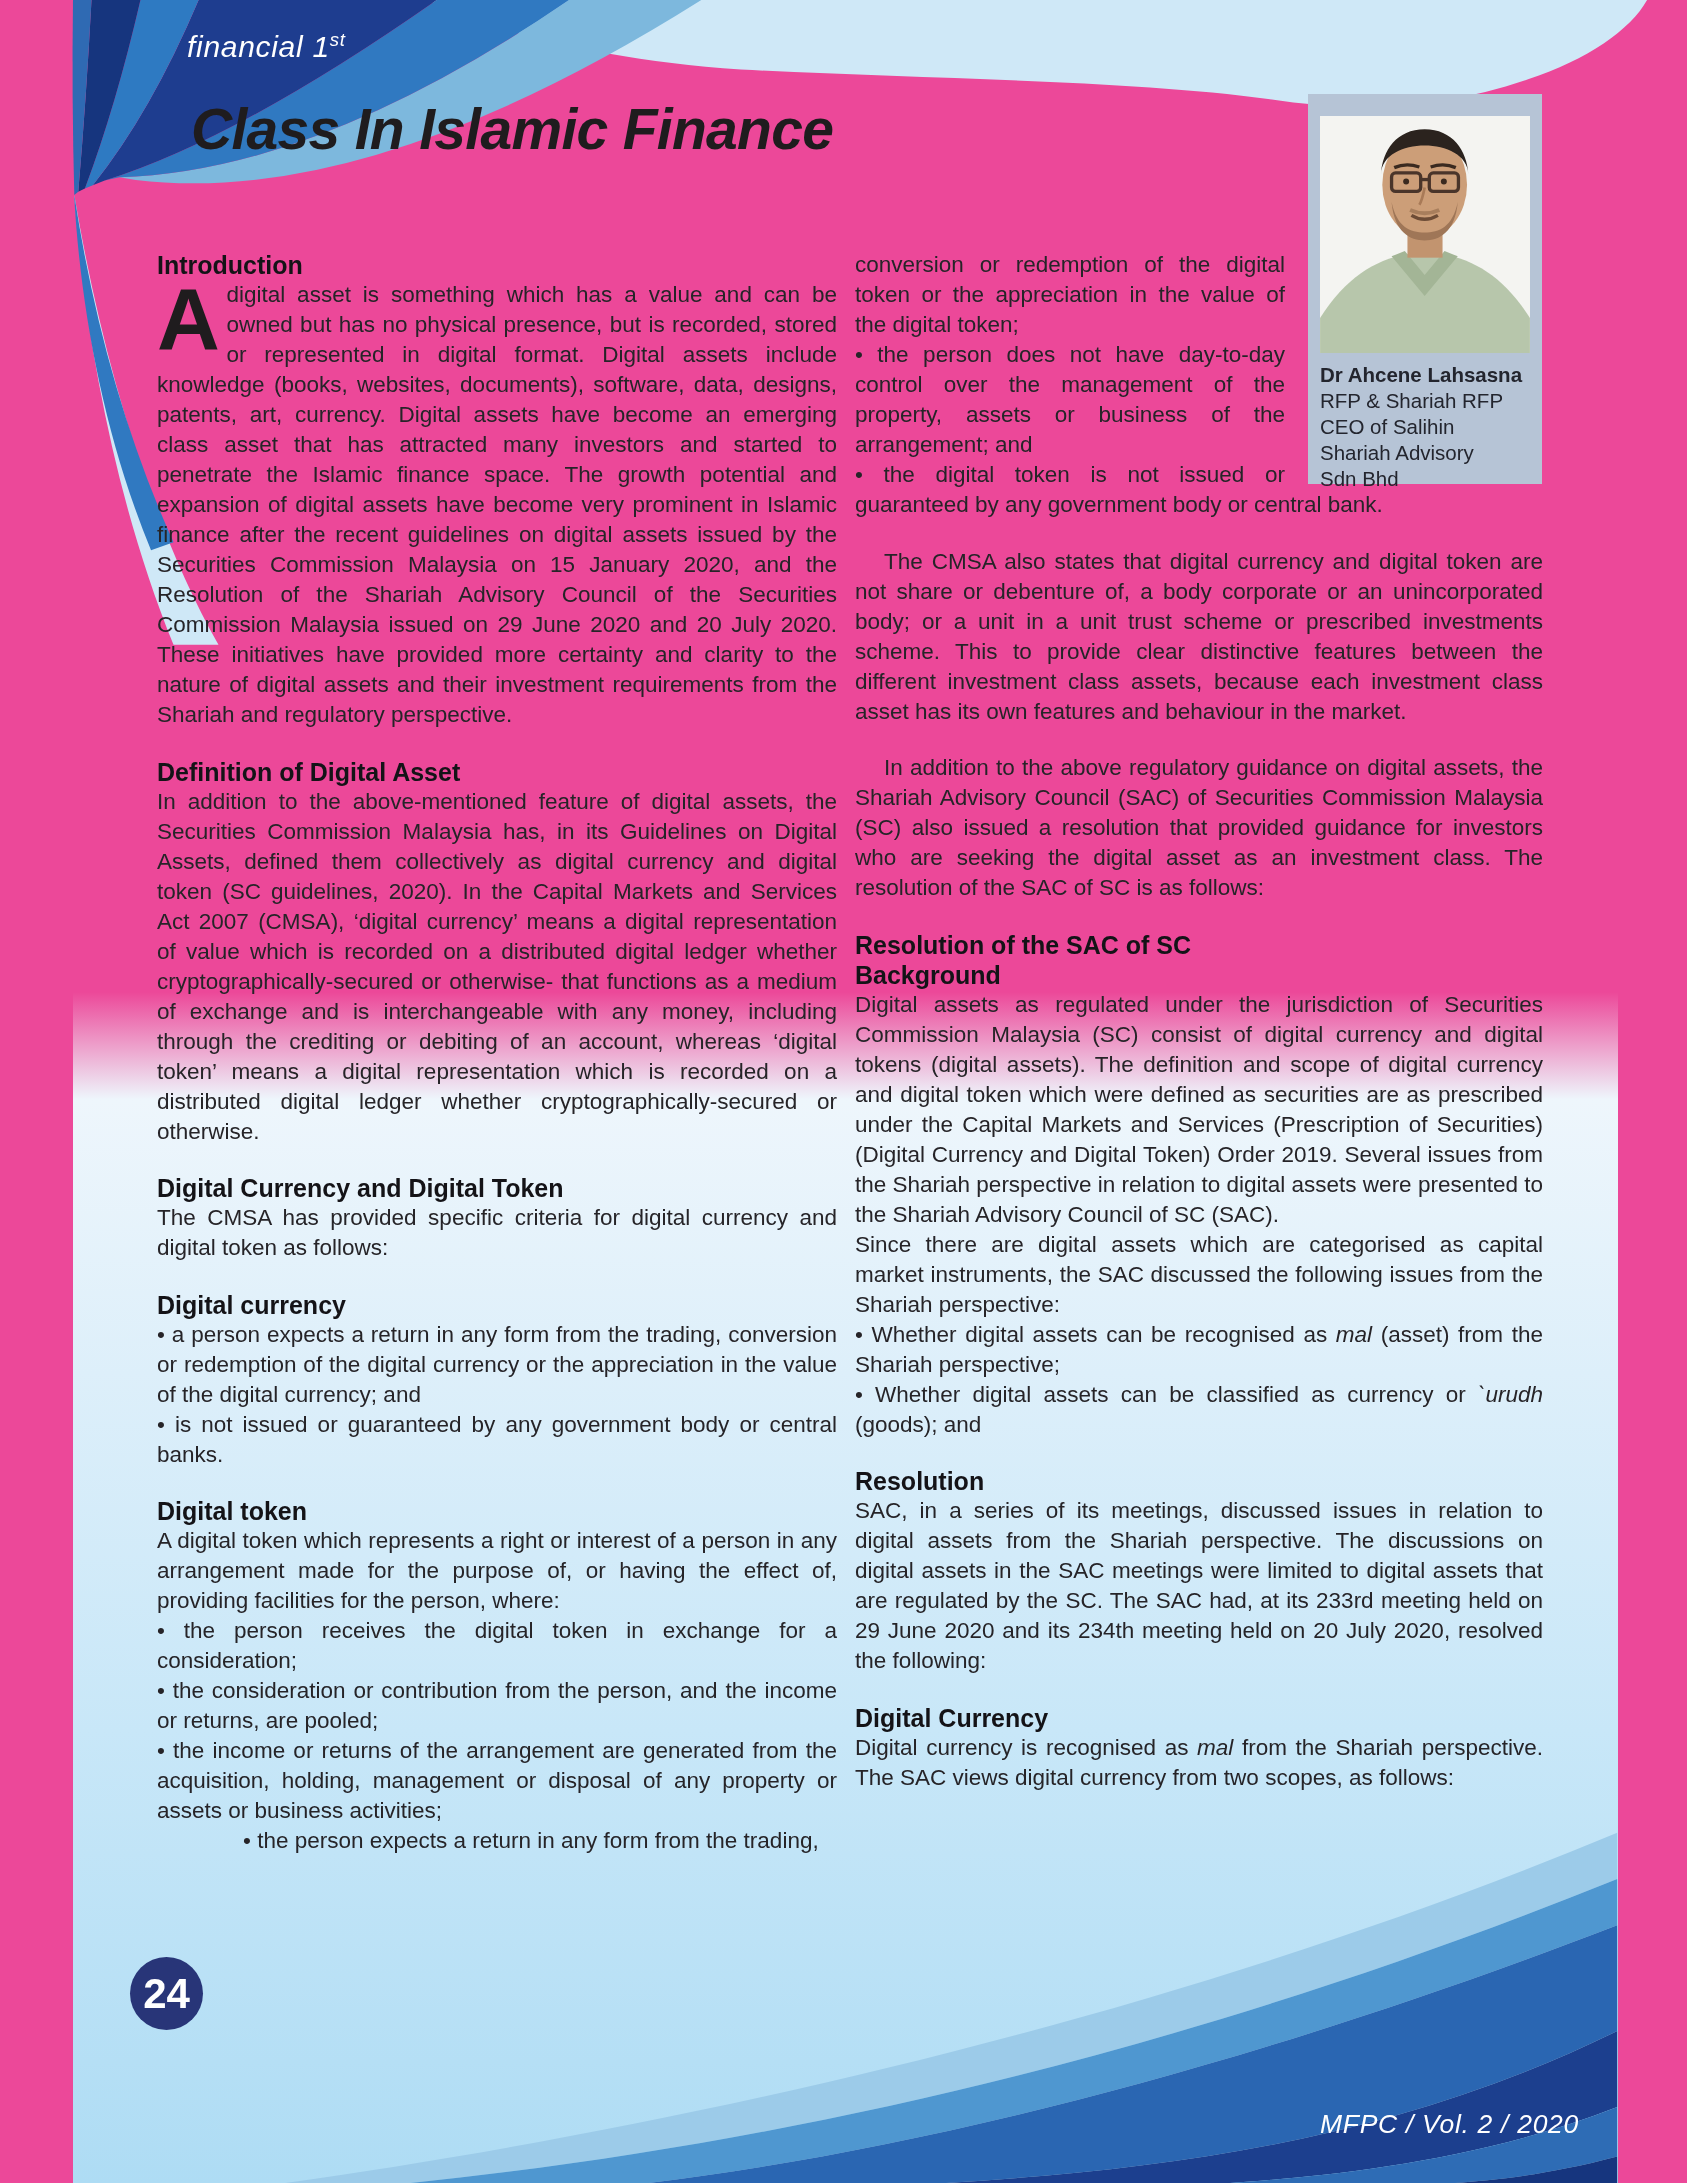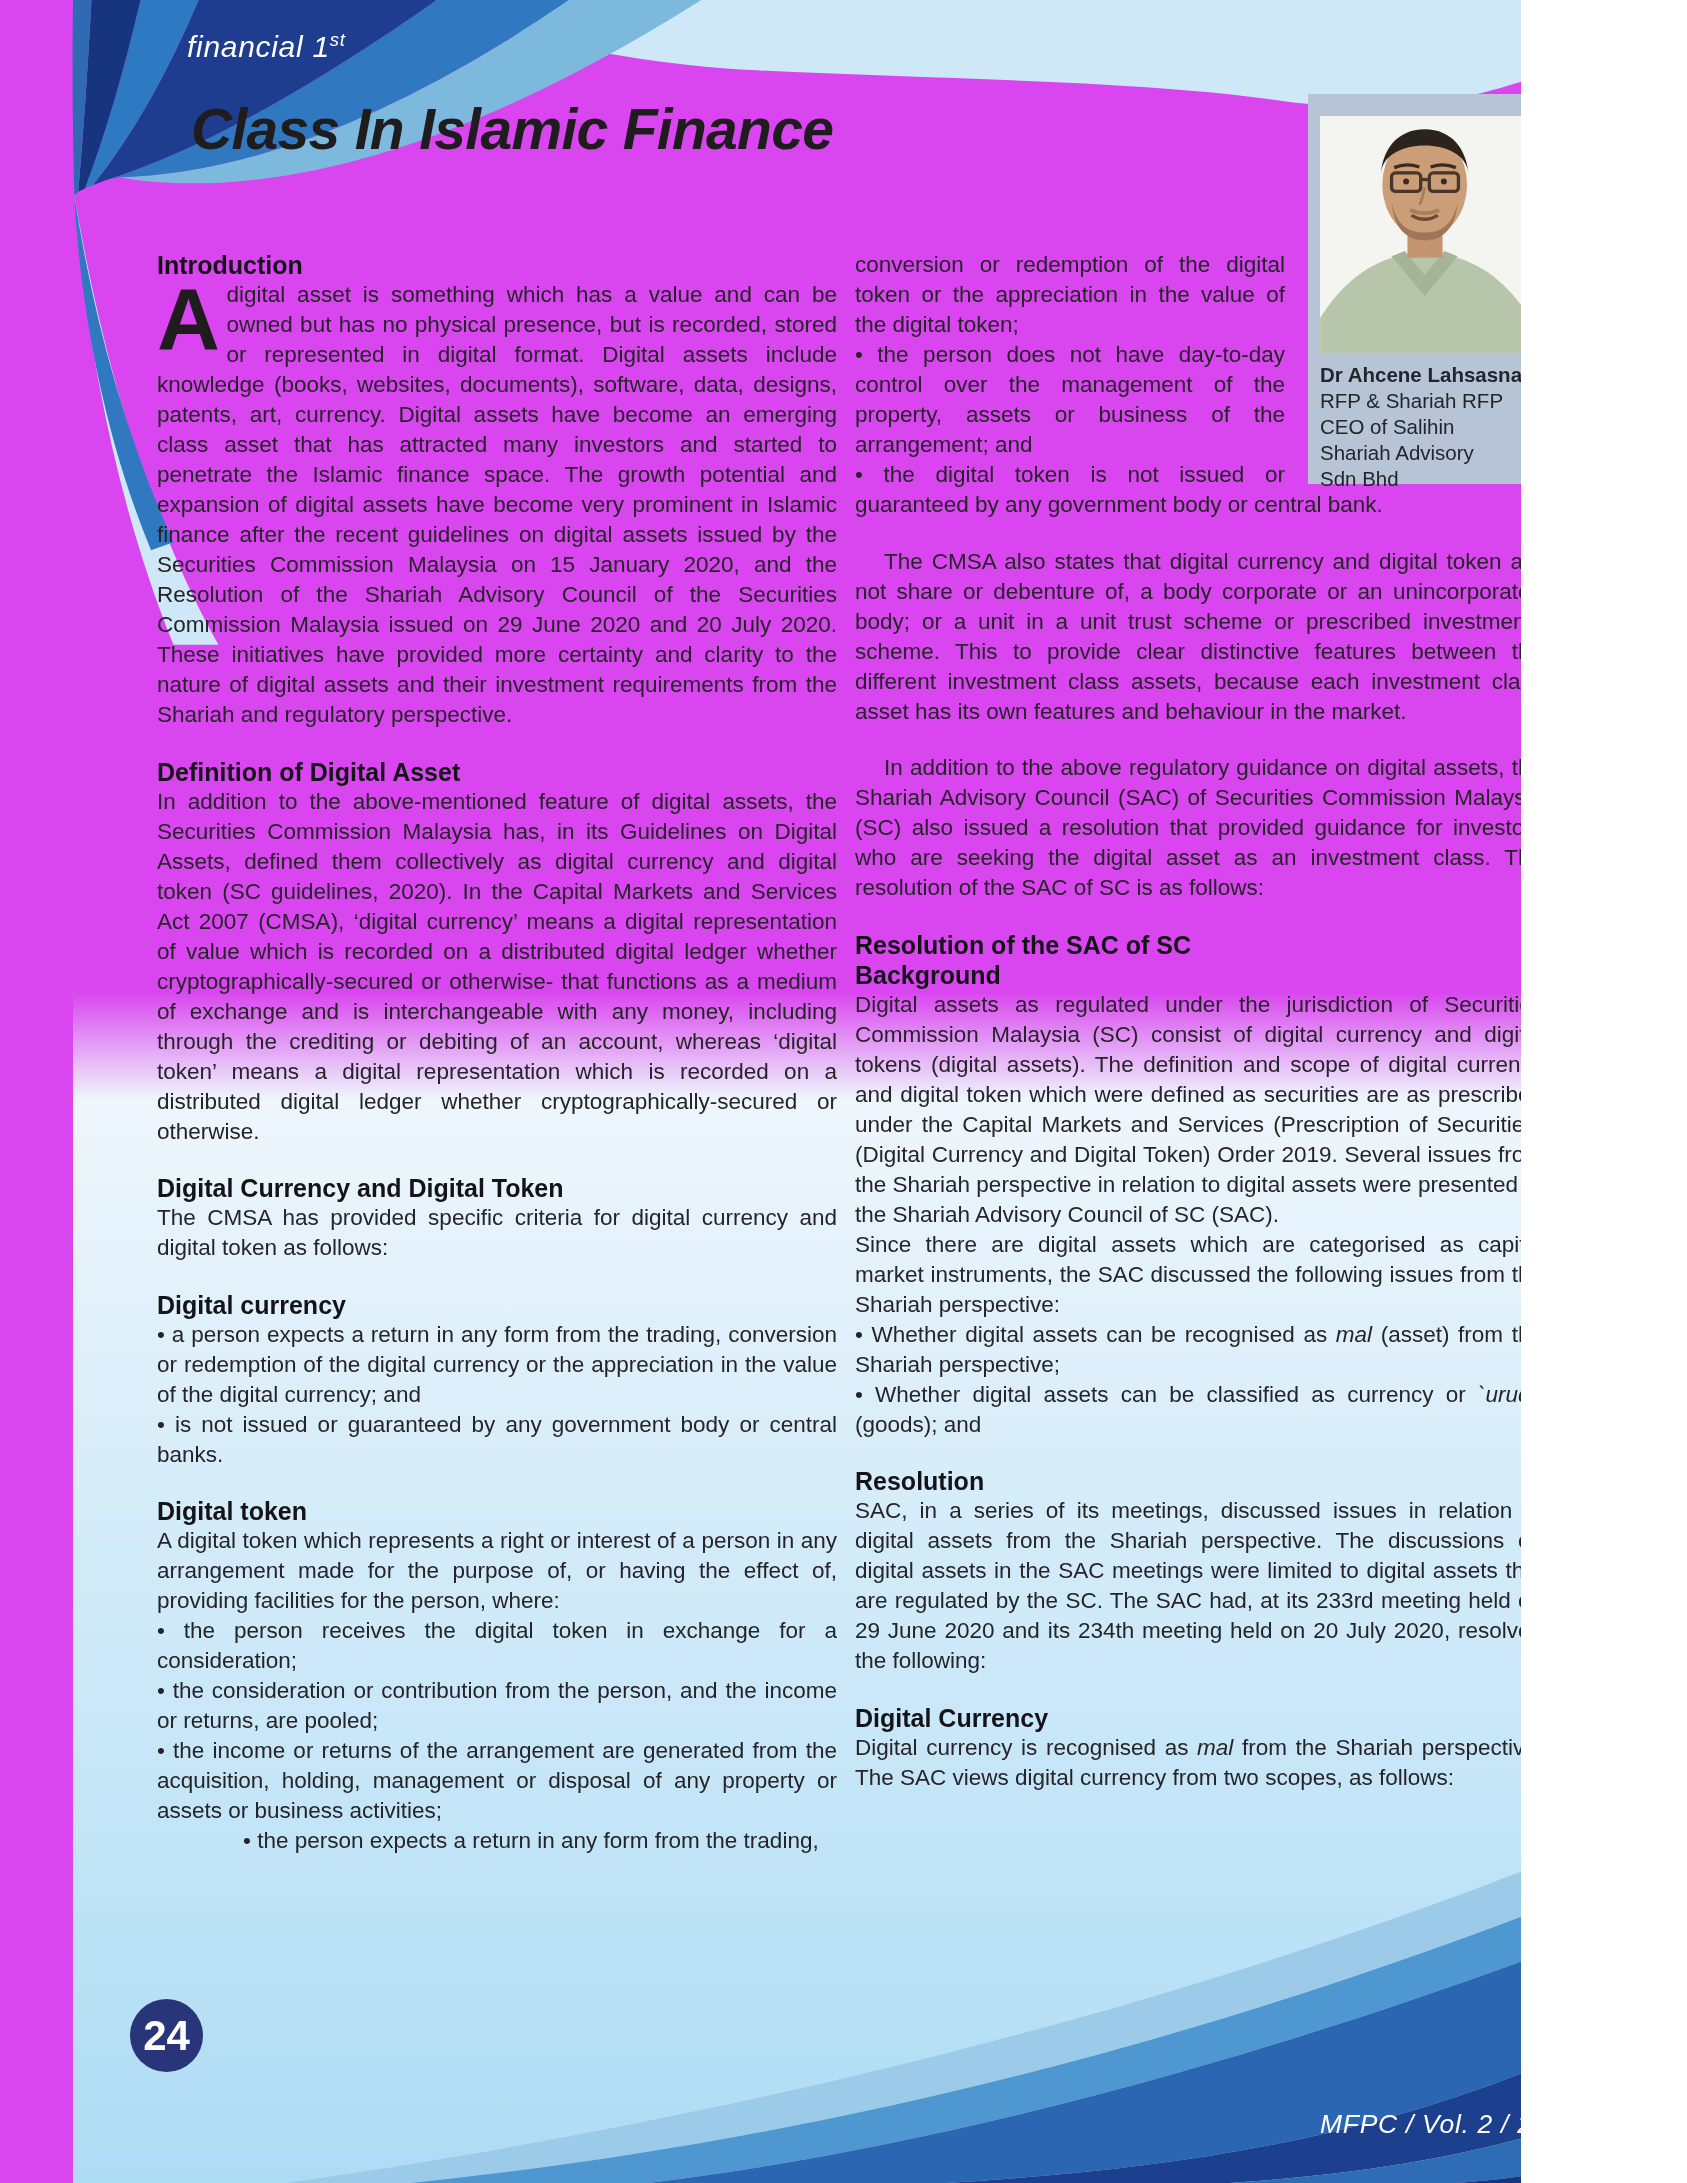--- a/index.html
+++ b/index.html
@@ -1,18 +1,18 @@
 <!DOCTYPE html>
 <html style="font-size:10.6px"><head>
 <meta charset="utf-8">
 <style>
   html,body{margin:0;padding:0;background:#ffffff;}
   .page{
-    position:relative;width:1521px;height:2183px;overflow:hidden;
-    background:#d946ef;
+    position:relative;width:1687px;height:2183px;overflow:hidden;
+    background:#ec4899;
     font-family:"Liberation Sans", sans-serif;
     color:#262428;
   }
   
   .content-tint{
     position:absolute;left:73px;top:992px;width:1545px;height:1191px;
     background:linear-gradient(180deg,
       rgba(240,248,253,0) 0%,
       #eef6fc 9%,
       #ddeffa 32%,
@@ -47,21 +47,21 @@
   .bullet-shift{padding-left:86px;}
   .float-spacer{float:right;width:258px;height:239px;}
   .author-card{
     position:absolute;left:1308px;top:94px;width:234px;height:390px;
     background:#b6c4d6;box-sizing:border-box;padding:22px 12px;
   }
   .author-card .photo{width:210px;height:237px;display:block;background:#f4f4f1;}
   .author-caption{margin-top:9.3px;font-size:20.5px;line-height:26px;color:#23252e;}
   .author-caption .name{font-weight:700;}
   .page-badge{
-    position:absolute;left:130px;top:1999px;width:73px;height:73px;border-radius:50%;
+    position:absolute;left:130px;top:1957px;width:73px;height:73px;border-radius:50%;
     background:#283578;color:#ffffff;font-weight:700;font-size:42px;
     display:flex;align-items:center;justify-content:center;
   }
   .issue-label{
     position:absolute;left:1320px;top:2109px;width:278px;
     font-style:italic;font-size:26.5px;color:#ffffff;letter-spacing:0.7px;
   }
 </style>
 </head>
 <body>

